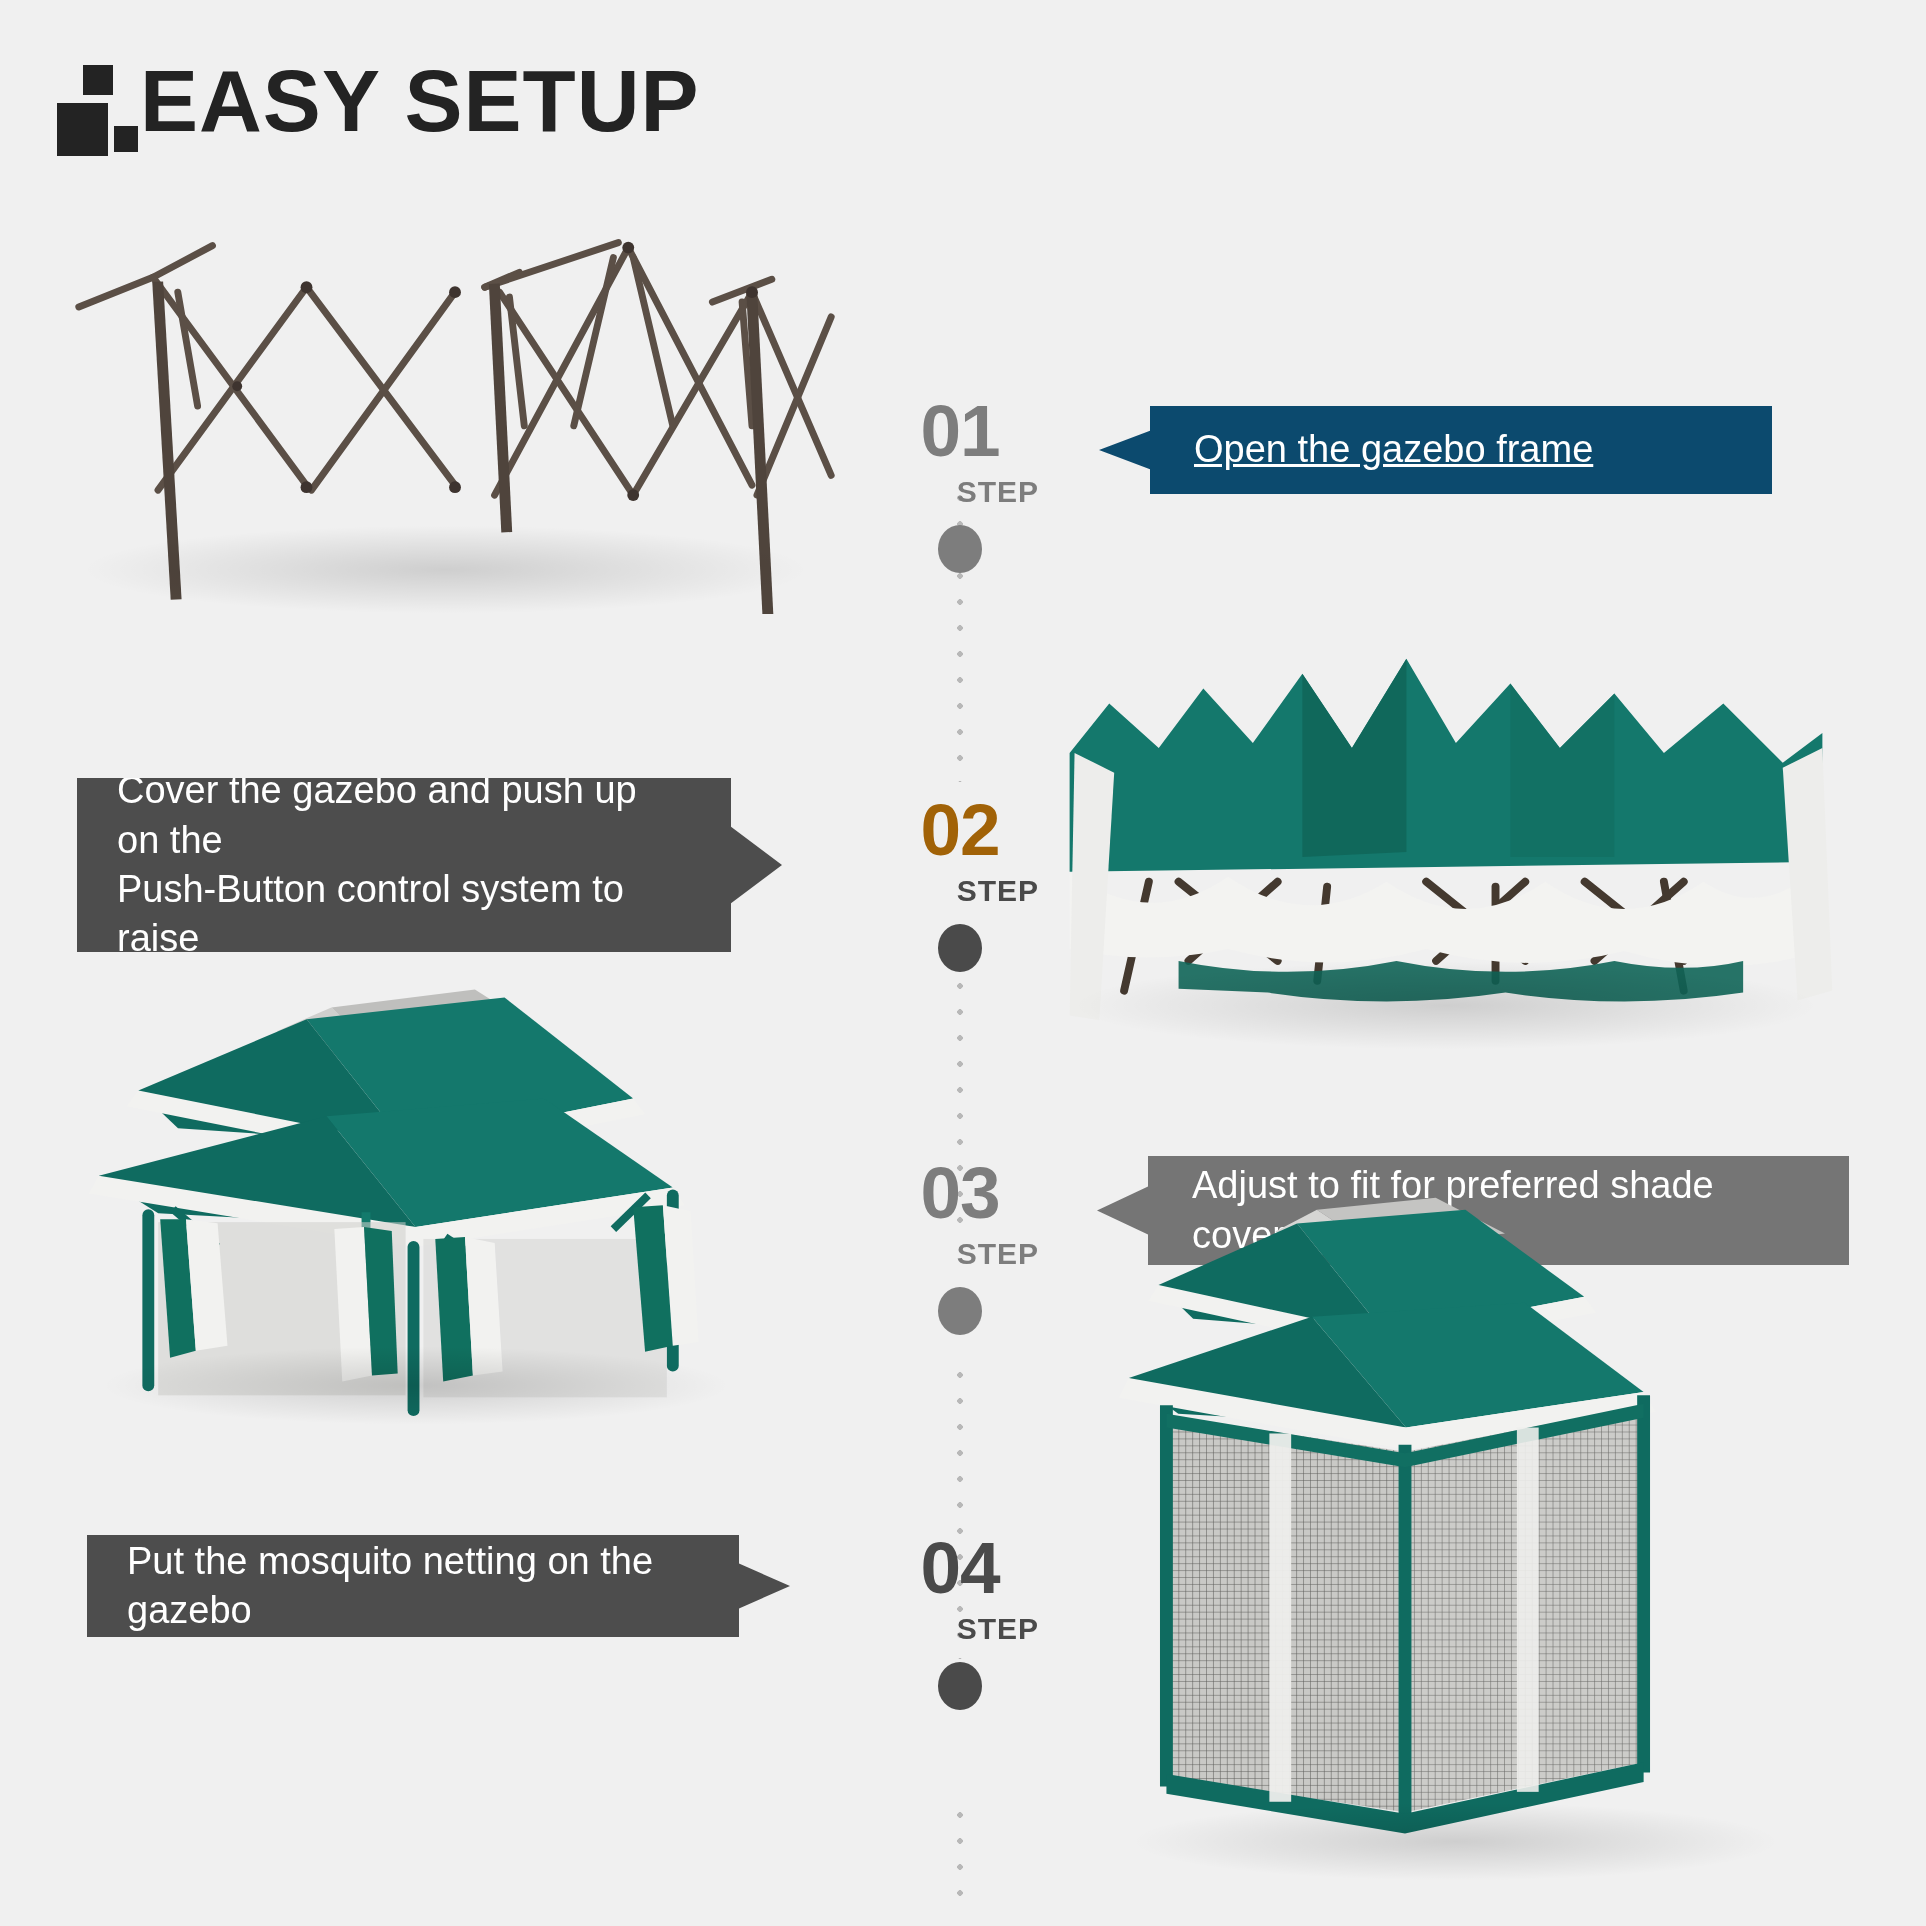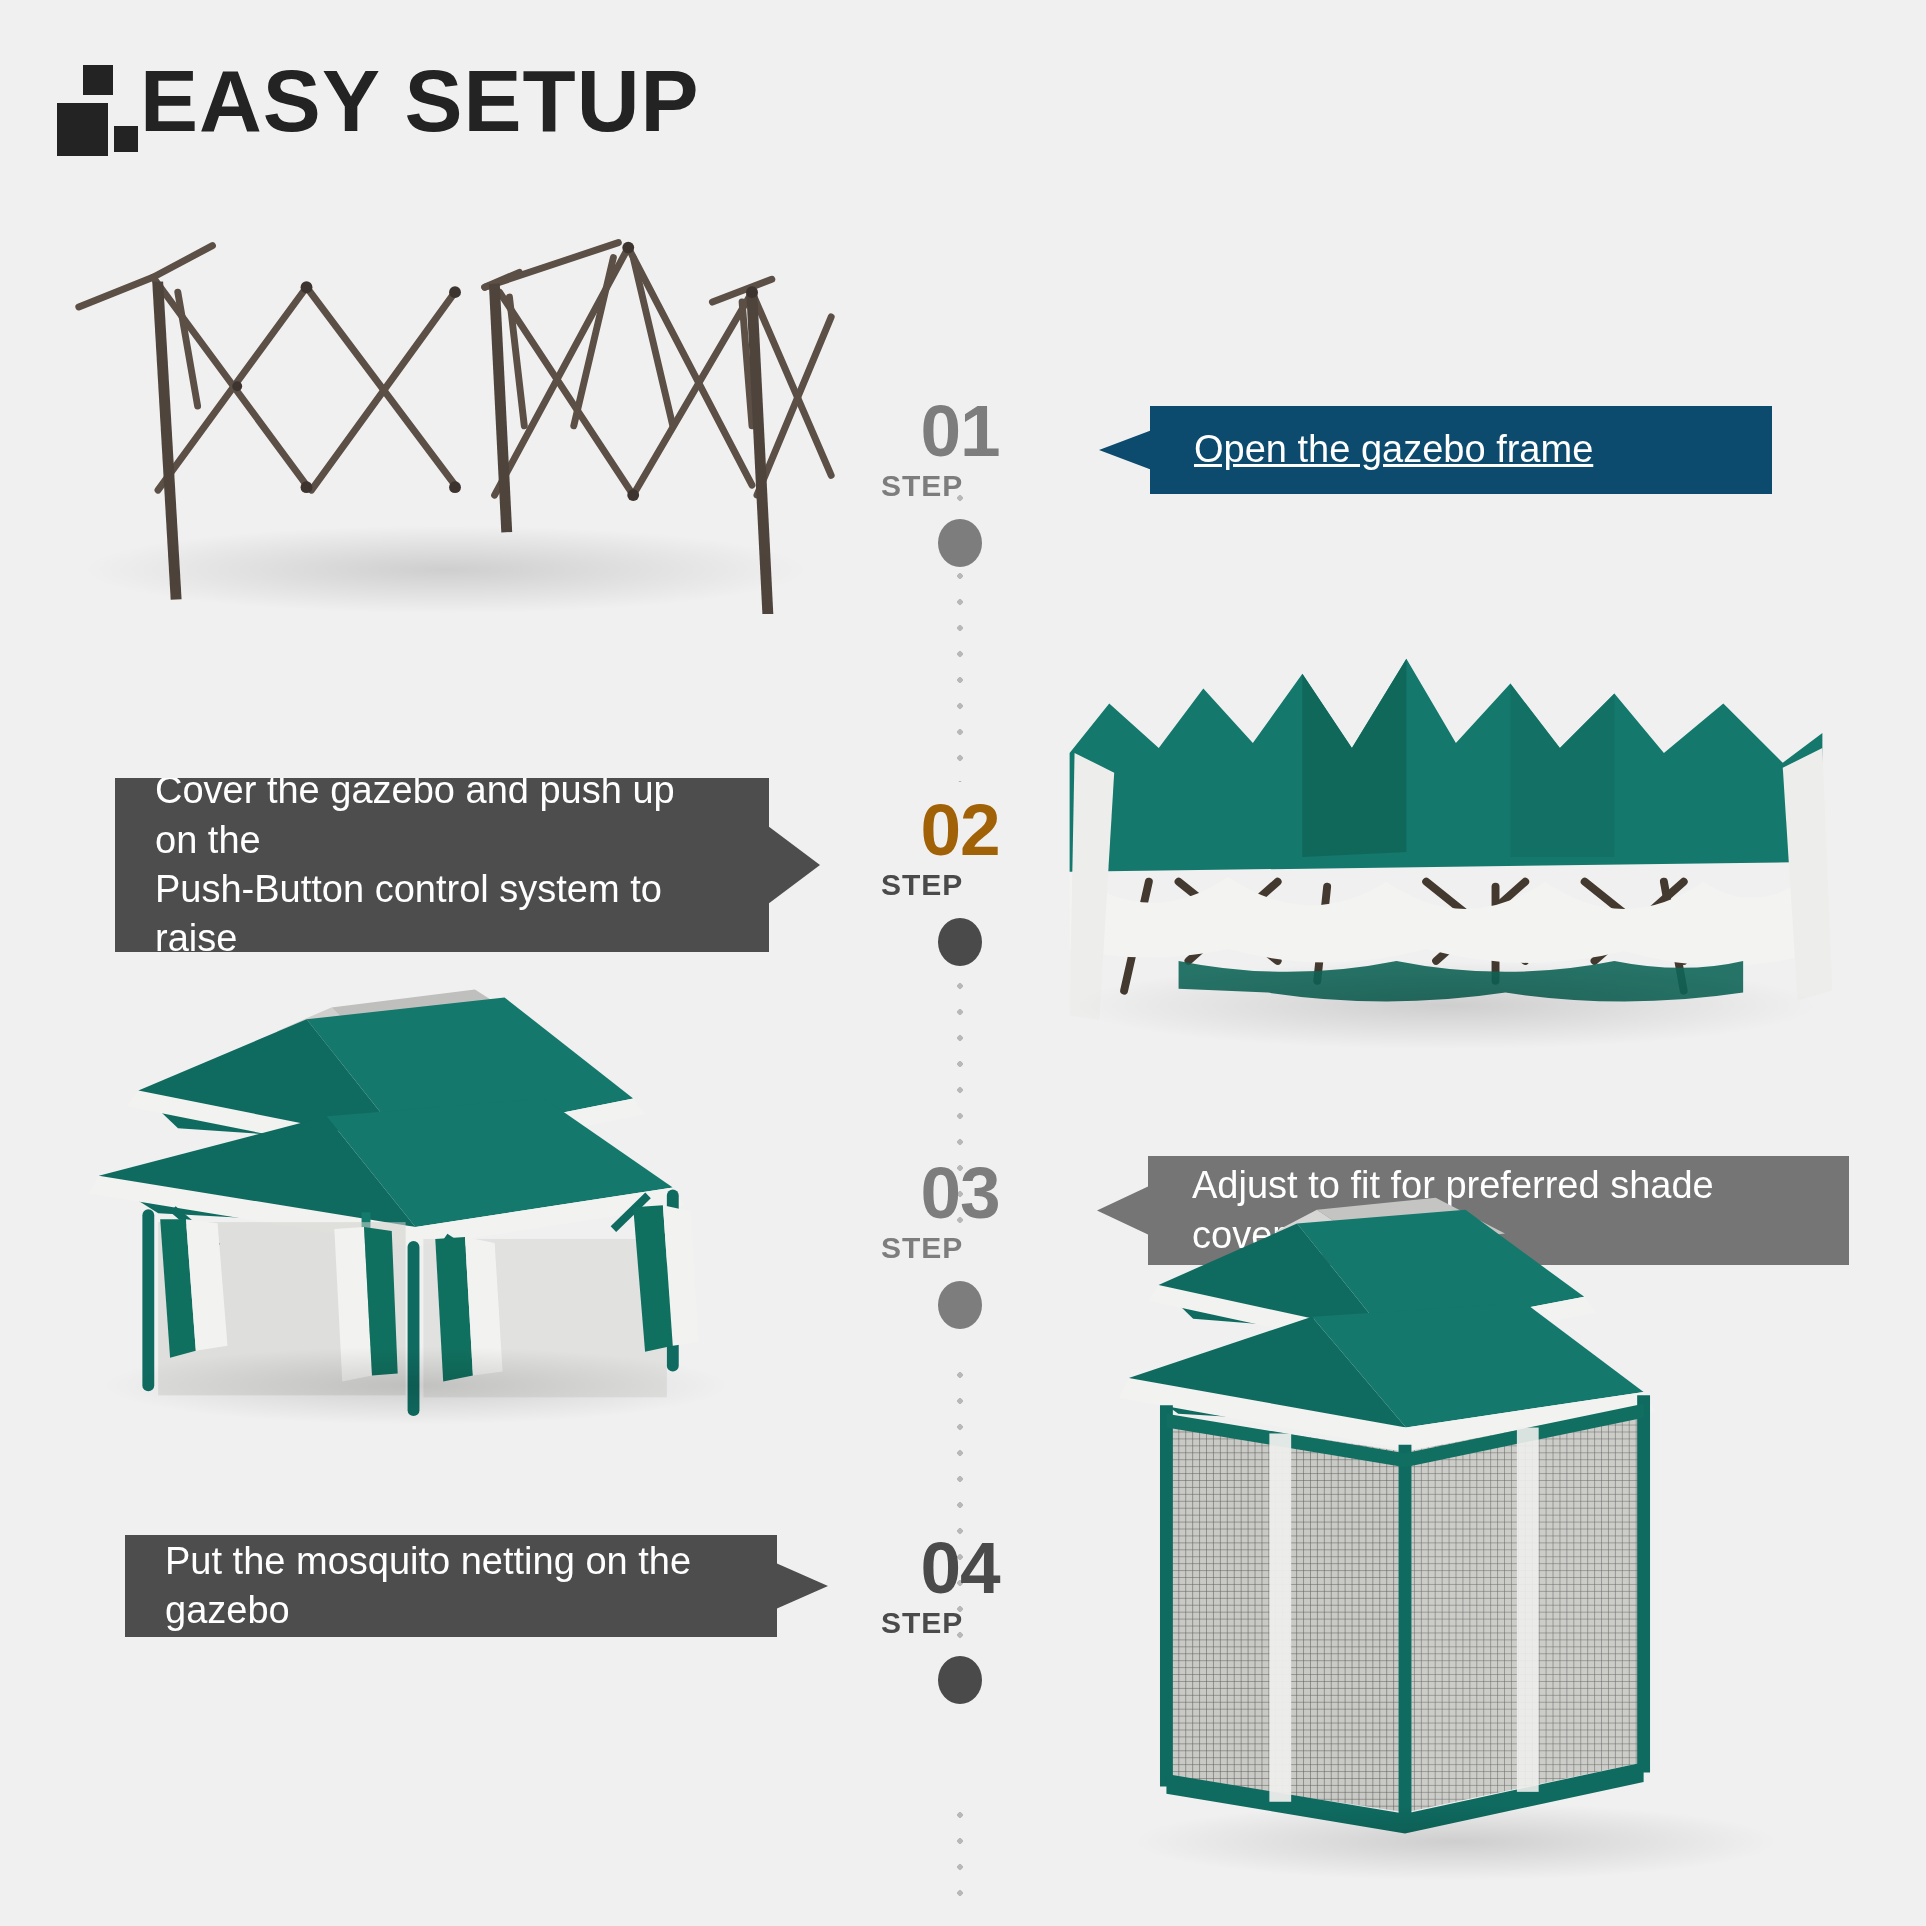--- a/index.html
+++ b/index.html
@@ -37,21 +37,21 @@
   }
 
   
   .step-block { position:absolute; }
   .step-num {
     font-size:73px; font-weight:bold; line-height:0.95;
     letter-spacing:-1px; text-align:center;
   }
   .step-word {
     font-size:30px; font-weight:bold; letter-spacing:1px;
-    text-align:left; margin-top:4px;
+    text-align:right; margin-top:10px;
   }
   .step-dot {
     width:44px; height:48px; border-radius:50%;
     margin:16px auto 0 auto;
   }
 
   
   .callout {
     position:absolute;
     display:flex; align-items:center;
@@ -61,21 +61,20 @@
     padding:26px 40px;
     filter: drop-shadow(12px 14px 16px rgba(0,0,0,0.38));
   }
   .callout.left-arrow {
     clip-path: polygon(0% 50%, 51px 28%, 51px 0%, 100% 0%, 100% 100%, 51px 100%, 51px 72%);
     padding-left:95px;
   }
   .callout.right-arrow {
     clip-path: polygon(0% 0%, calc(100% - 51px) 0%, calc(100% - 51px) 28%, 100% 50%, calc(100% - 51px) 72%, calc(100% - 51px) 100%, 0% 100%);
     padding-right:95px;
-    margin-left:38px;
   }
   .callout .txt { white-space:pre-line; }
 
   
   .photo { position:absolute; }
   .ground-shadow {
     position:absolute; border-radius:50%;
     background: radial-gradient(ellipse at center, rgba(0,0,0,0.14) 0%, rgba(0,0,0,0.0) 70%);
   }
 </style>

